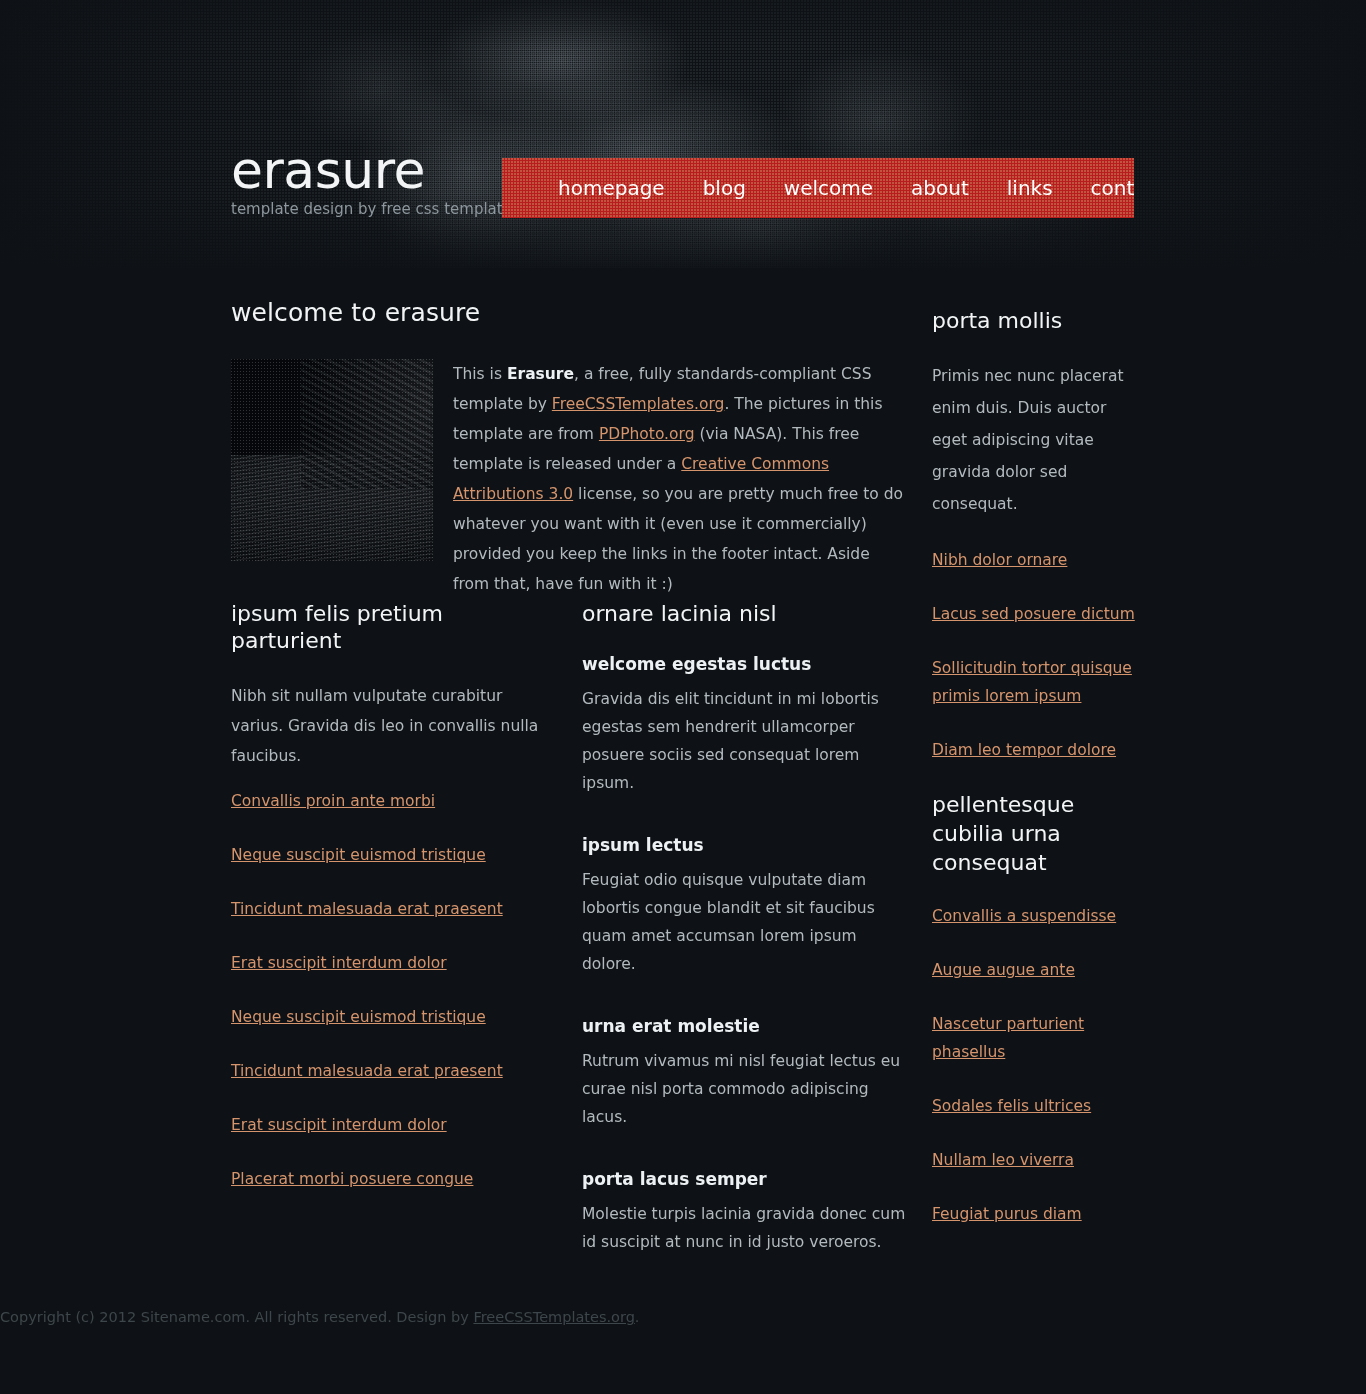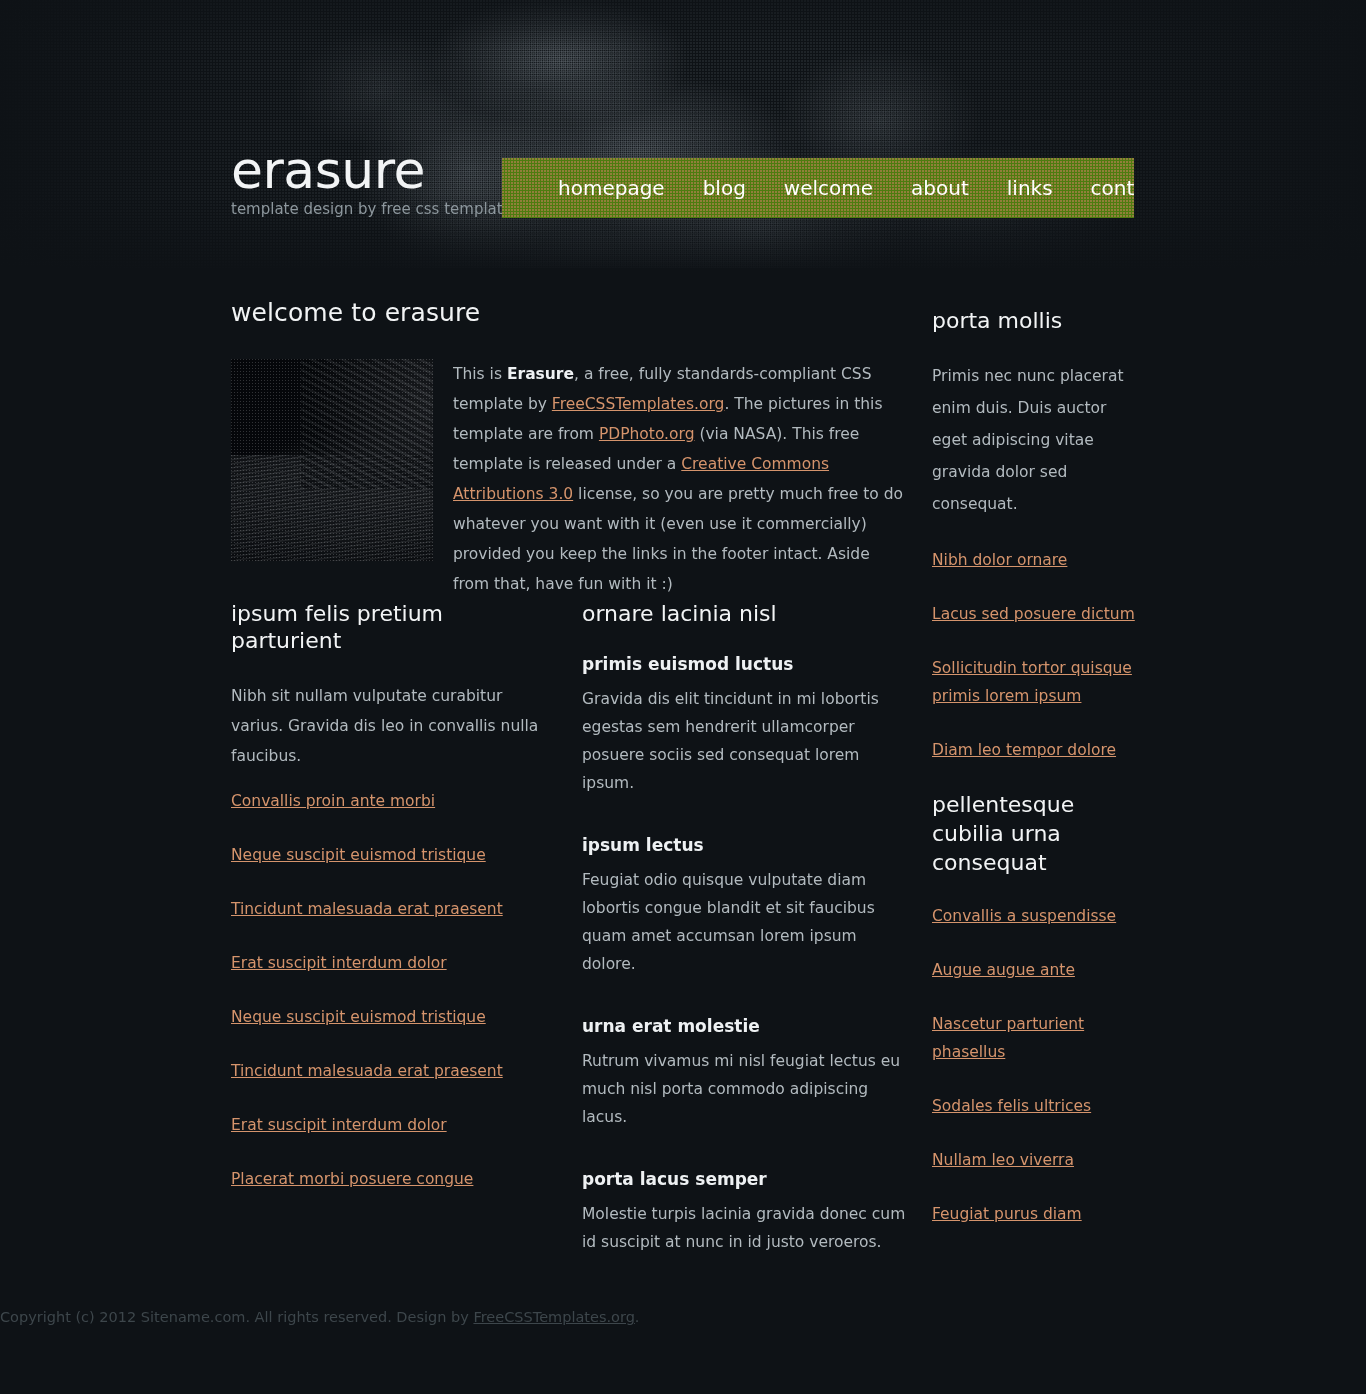--- a/index.html
+++ b/index.html
@@ -79,21 +79,21 @@
     margin-top:2px;
     line-height:18px;
   }
 
   
   #menu {
     position:absolute;
     left:502px; top:158px;
     width:632px; height:60px;
     z-index:10;
-    background:#4d7c0f;
+    background:#b91c1c;
     overflow:hidden;
   }
   #menu .menu-dither {
     position:absolute; inset:0;
     background-image:radial-gradient(circle at 1px 1px, rgba(200,130,95,.75) 0.7px, rgba(200,130,95,0) 1.05px);
     background-size:3px 3px;
     opacity:.75;
     pointer-events:none;
   }
   #menu ul {
@@ -321,30 +321,30 @@
         <li><a href="#" class="list-link">Neque suscipit euismod tristique</a></li>
         <li><a href="#" class="list-link">Tincidunt malesuada erat praesent</a></li>
         <li><a href="#" class="list-link">Erat suscipit interdum dolor</a></li>
         <li><a href="#" class="list-link">Placerat morbi posuere congue</a></li>
       </ul>
     </div>
 
     <div id="col2">
       <h3 class="col-title">ornare lacinia nisl</h3>
       <div class="sub-block">
-        <h4 class="sub-title">primis euismod luctus</h4>
+        <h4 class="sub-title">welcome egestas luctus</h4>
         <p>Gravida dis elit tincidunt in mi lobortis egestas sem hendrerit ullamcorper posuere sociis sed consequat lorem ipsum.</p>
       </div>
       <div class="sub-block">
         <h4 class="sub-title">ipsum lectus</h4>
         <p>Feugiat odio quisque vulputate diam lobortis congue blandit et sit faucibus quam amet accumsan lorem ipsum dolore.</p>
       </div>
       <div class="sub-block">
         <h4 class="sub-title">urna erat molestie</h4>
-        <p>Rutrum vivamus mi nisl feugiat lectus eu much nisl porta commodo adipiscing lacus.</p>
+        <p>Rutrum vivamus mi nisl feugiat lectus eu curae nisl porta commodo adipiscing lacus.</p>
       </div>
       <div class="sub-block">
         <h4 class="sub-title">porta lacus semper</h4>
         <p>Molestie turpis lacinia gravida donec cum id suscipit at nunc in id justo veroeros.</p>
       </div>
     </div>
 
     <div id="sidebar">
       <div>
         <h3 class="sidebar-title">porta mollis</h3>

